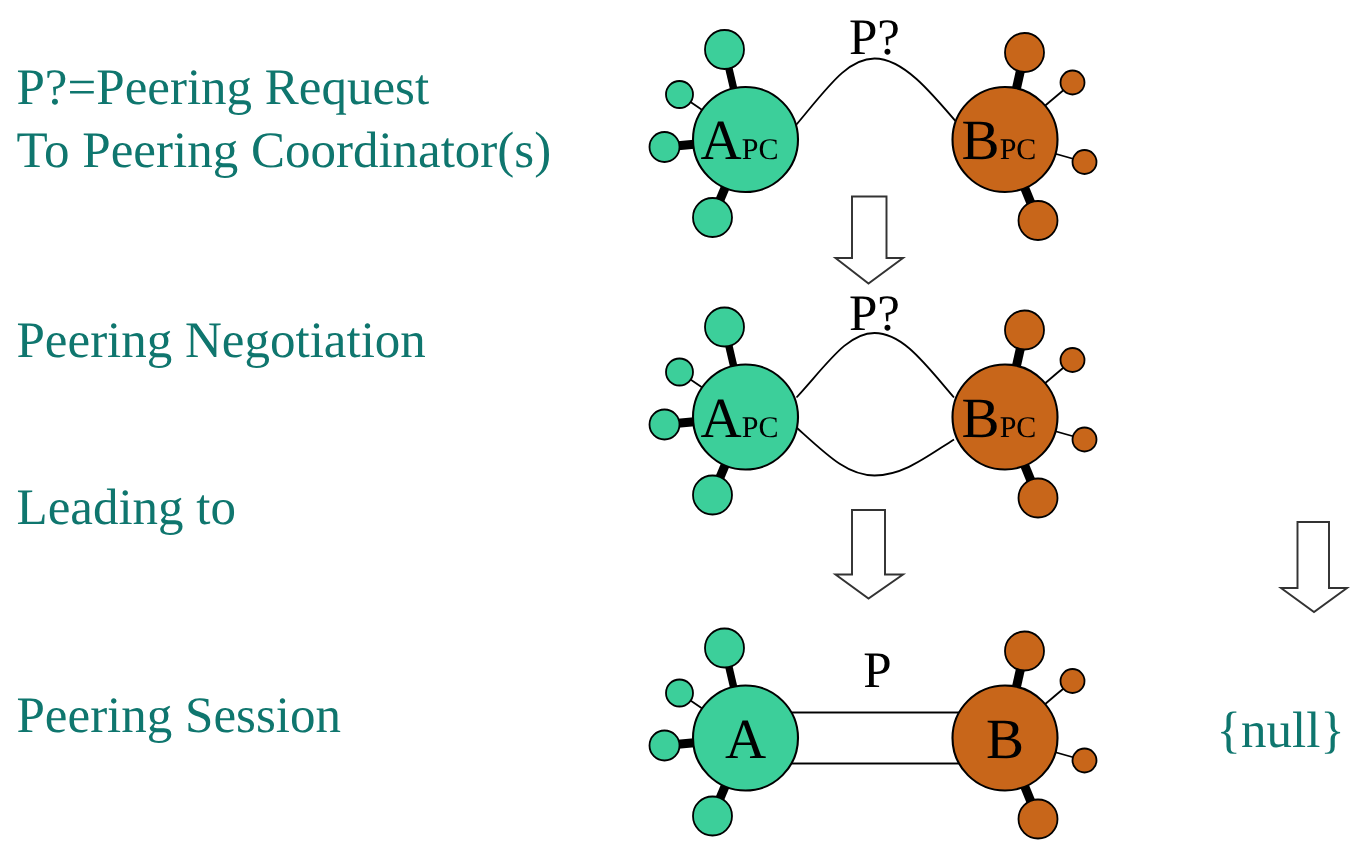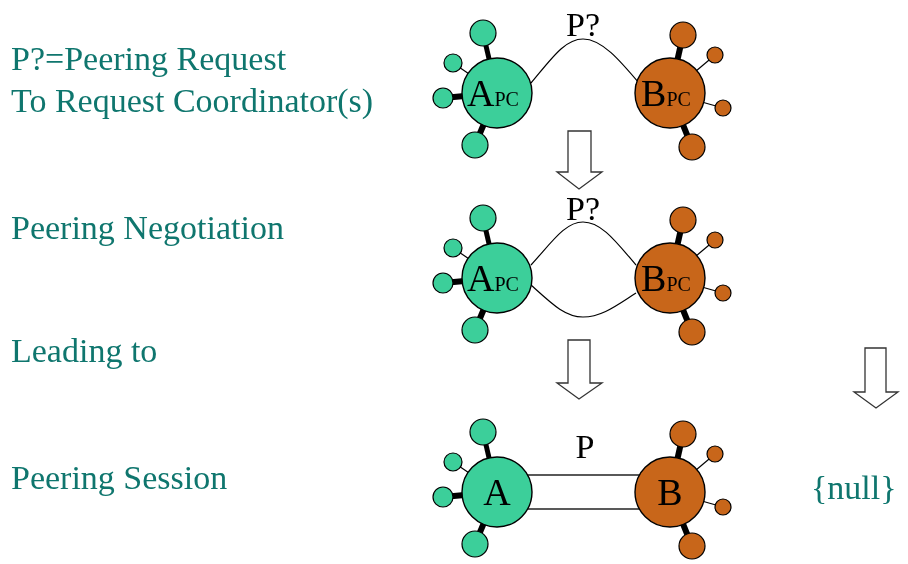--- a/index.html
+++ b/index.html
@@ -12,23 +12,23 @@
       color: #0f766e;
       white-space: nowrap;
     }
     svg#diagram { position: absolute; left: 0; top: 0; }
     svg text { font-family: "Liberation Serif", "DejaVu Serif", serif; fill: #000; }
   </style>
 </head>
 <body>
 
 <div class="lbl" style="left:11px; top:42px;">P?=Peering Request</div>
-<div class="lbl" style="left:11px; top:84px;">To Request Coordinator(s)</div>
+<div class="lbl" style="left:11px; top:84px;">To Peering Coordinator(s)</div>
 <div class="lbl" style="left:11px; top:211px;text-align:right;">Peering Negotiation</div>
-<div class="lbl" style="left:11px; top:334px;">Leading to</div>
+<div class="lbl" style="left:11px; top:322px;">Leading to</div>
 <div class="lbl" style="left:11px; top:461px;text-align:right;">Peering Session</div>
 <div class="lbl" style="left:811px; top:471px;">{null}</div>
 
 <svg id="diagram" width="908" height="564" viewBox="0 0 908 564">
   <defs>
     <marker id="arrowhead" markerWidth="10" markerHeight="8" refX="9" refY="4" orient="auto" markerUnits="userSpaceOnUse">
       <path d="M0,0 L10,4 L0,8 Z" fill="#000"></path>
     </marker>
   </defs>
 

